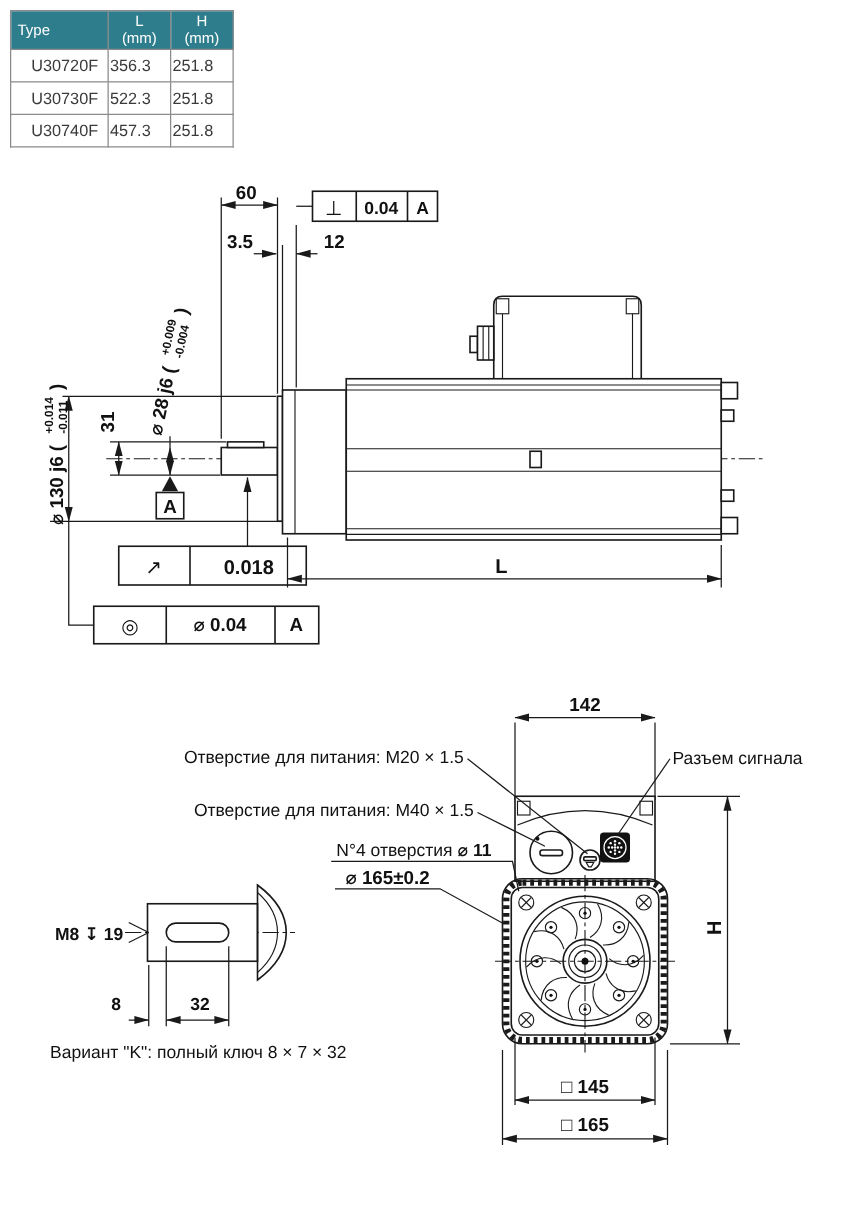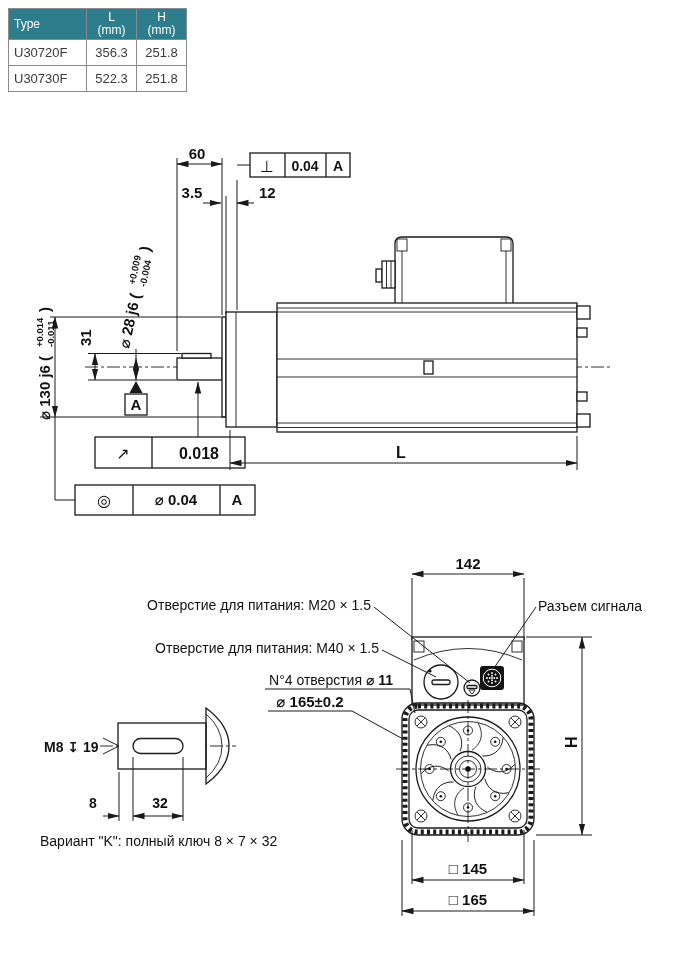--- a/index.html
+++ b/index.html
@@ -4,22 +4,22 @@
 <style>
   html,body{margin:0;padding:0;background:#fff;}
   #page{position:relative;width:683px;height:970px;background:#fff;overflow:hidden;
         font-family:"Liberation Sans","DejaVu Sans",sans-serif;color:#111;}
   
   .tbl{position:absolute;left:8px;top:8px;border:1px solid #7e7e7e;border-collapse:collapse;}
   .tbl td,.tbl th{border:1px solid #8a8a8a;box-sizing:border-box;}
   .tbl th{background:#2e7d8c;color:#fff;font-weight:normal;font-size:12px;height:31px;text-align:center;vertical-align:middle;line-height:1.08;}
   .tbl th.first{text-align:left;padding-left:5px;width:78px;}
   .tbl th.num{width:50px;}
-  .tbl td{font-size:13px;color:#3a3a3a;height:26px;text-align:center;background:#fff;}
-  .tbl td.first{text-align:left;padding-left:5px;}
+  .tbl td{font-size:13px;color:#3a3a3a;height:26px;text-align:left;background:#fff;}
+  .tbl td.first{text-align:left;padding-left:16px;}
   
   svg text{fill:#111;}
   .s   {fill:#fff;stroke:#1a1a1a;stroke-width:1.3;}
   .ln  {fill:none;stroke:#1a1a1a;stroke-width:1.3;}
   .tn  {fill:none;stroke:#1a1a1a;stroke-width:0.9;}
   .dim {fill:none;stroke:#1a1a1a;stroke-width:1;}
   .cl  {fill:none;stroke:#1a1a1a;stroke-width:0.9;stroke-dasharray:13 3 3 3;}
   .fin {fill:none;stroke:#1a1a1a;stroke-width:5;stroke-dasharray:3 3.2;}
   .dt  {font-size:15px;font-weight:bold;}
   .dt14{font-size:14px;font-weight:bold;}
@@ -43,20 +43,25 @@
       <th class="num"><span>H</span><br><span>(mm)</span></th>
     </tr>
     <tr>
       <td class="first">U30720F</td>
       <td>356.3</td>
       <td>251.8</td>
     </tr>
     <tr>
       <td class="first">U30730F</td>
       <td>522.3</td>
+      <td>251.8</td>
+    </tr>
+    <tr>
+      <td class="first">U30740F</td>
+      <td>457.3</td>
       <td>251.8</td>
     </tr>
   </tbody>
     </table>
 
   <svg width="683" height="970" viewBox="0 0 683 970" style="position:absolute;left:0;top:0;">
     <defs>
       <marker id="arr" viewBox="0 0 12 8" refX="11.5" refY="4" markerWidth="12" markerHeight="8" orient="auto-start-reverse" markerUnits="userSpaceOnUse">
         <path d="M12,4 L0,0.8 L0,7.2 z" fill="#1a1a1a"></path>
       </marker>

